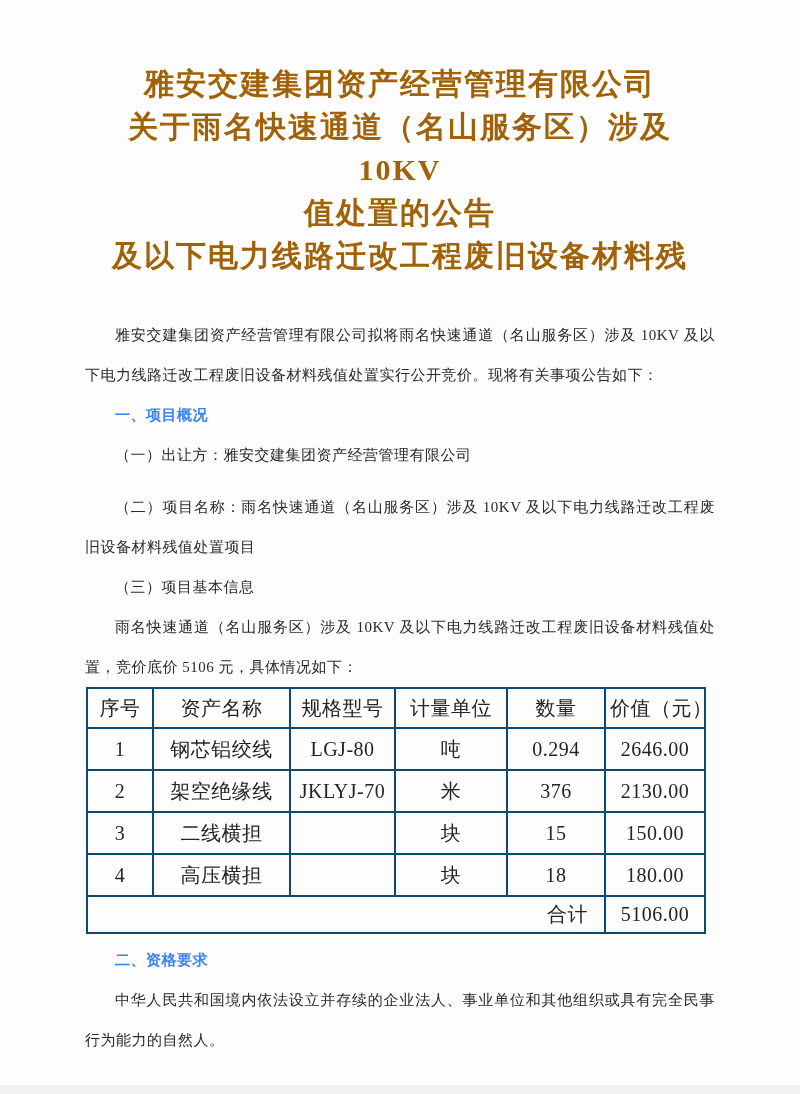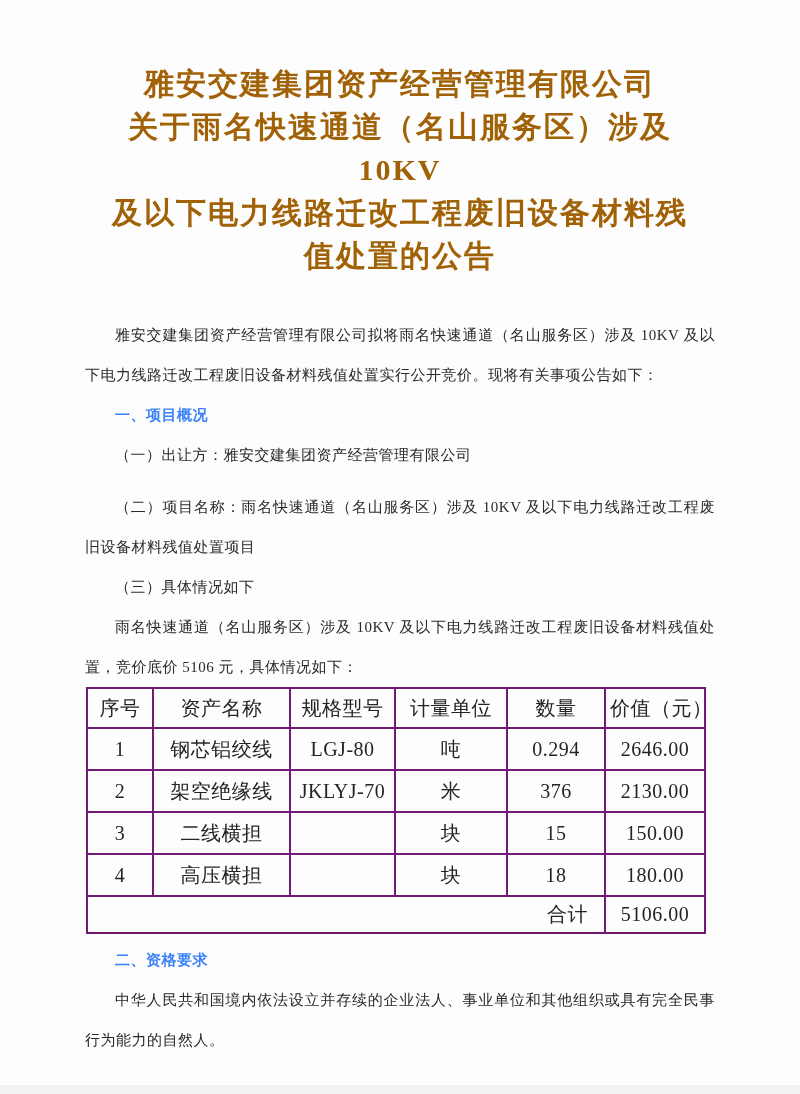--- a/index.html
+++ b/index.html
@@ -50,21 +50,21 @@
   
   .assets-table {
     border-collapse: collapse;
     table-layout: fixed;
     width: 618px;
     margin-left: 1px;
     font-size: 20px;
     color: #242424;
   }
   .assets-table th, .assets-table td {
-    border: 2px solid #701a75;
+    border: 2px solid #0c4a6e;
     text-align: center;
     vertical-align: middle;
     padding: 4px;
     font-weight: normal;
     letter-spacing: 0.5px;
     overflow: hidden;
     white-space: nowrap;
   }
   .assets-table .hdr-row th { height: 40px; }
   .assets-table .data-row td { height: 42px; }
@@ -85,30 +85,30 @@
 </style>
 </head>
 <body>
 
 <div class="page">
   <div class="content">
 
     <h1 class="doc-title">
       <div>雅安交建集团资产经营管理有限公司</div>
       <div>关于雨名快速通道（名山服务区）涉及 10KV</div>
+      <div>值处置的公告</div>
       <div>及以下电力线路迁改工程废旧设备材料残</div>
-      <div>值处置的公告</div>
     </h1>
 
     <p class="para">雅安交建集团资产经营管理有限公司拟将雨名快速通道（名山服务区）涉及 10KV 及以下电力线路迁改工程废旧设备材料残值处置实行公开竞价。现将有关事项公告如下：</p>
 
     <p class="para bold-heading">一、项目概况</p>
     <p class="para">（一）出让方：雅安交建集团资产经营管理有限公司</p>
     <p class="para gap-before">（二）项目名称：雨名快速通道（名山服务区）涉及 10KV 及以下电力线路迁改工程废旧设备材料残值处置项目</p>
-    <p class="para">（三）具体情况如下</p>
+    <p class="para">（三）项目基本信息</p>
     <p class="para">雨名快速通道（名山服务区）涉及 10KV 及以下电力线路迁改工程废旧设备材料残值处置，竞价底价 5106 元，具体情况如下：</p>
 
     <table class="assets-table">
       <colgroup>
         <col style="width:66px">
         <col style="width:137px">
         <col style="width:105px">
         <col style="width:112px">
         <col style="width:98px">
         <col style="width:100px">

